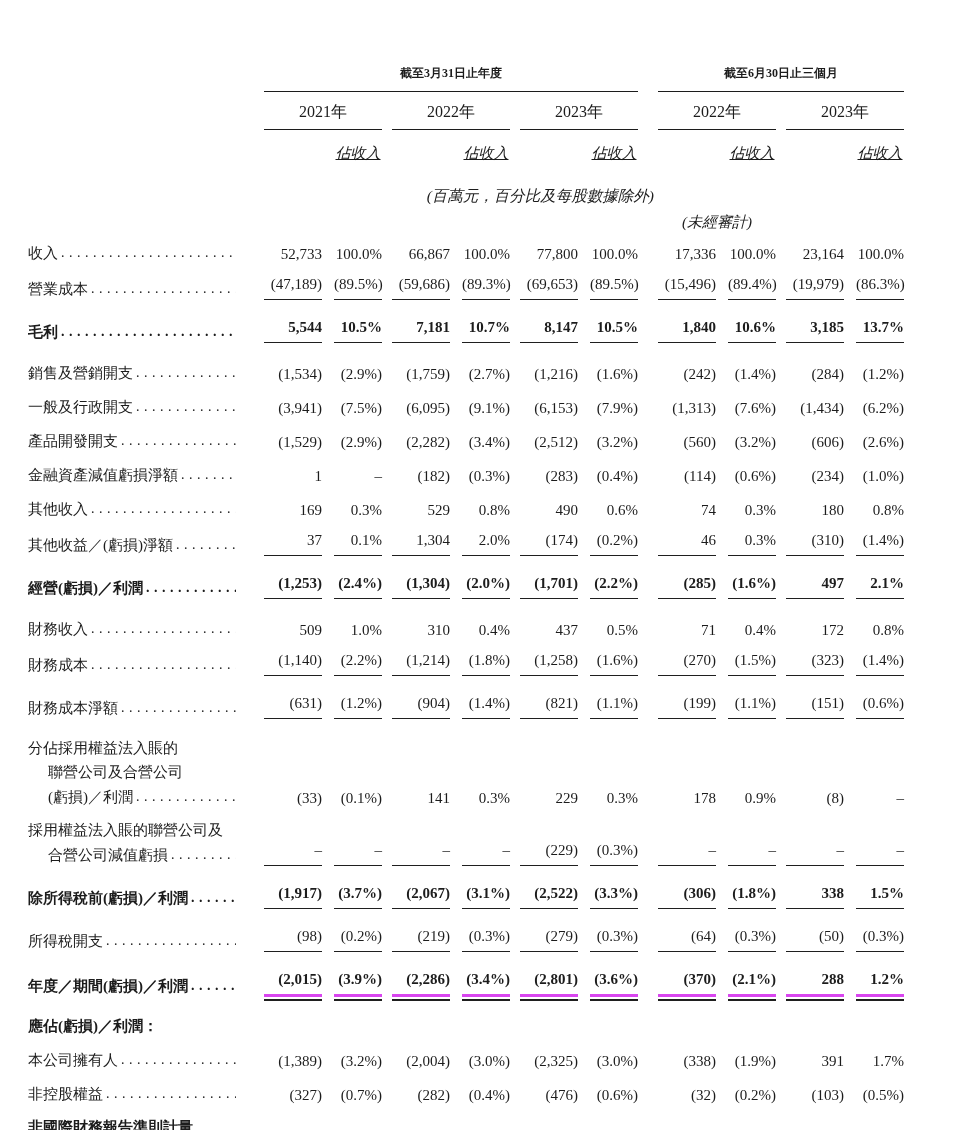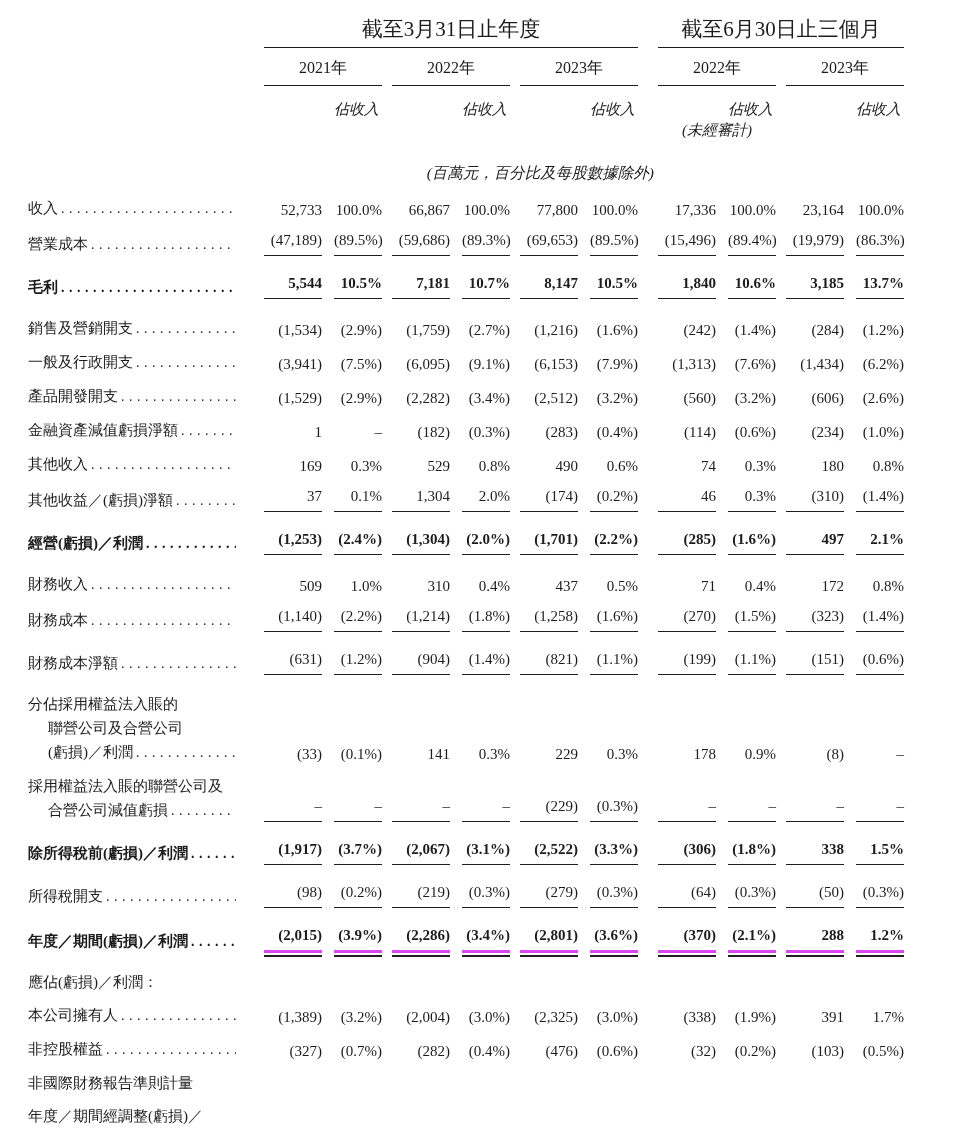--- a/index.html
+++ b/index.html
@@ -9,54 +9,54 @@
     font-family: "Liberation Serif", "DejaVu Serif", serif;
     color: #1c1c1c;
   }
   .page { width: 964px; height: 1130px; padding: 10px 0 0 28px; }
 
   table.fin { border-collapse: collapse; table-layout: fixed; width: 876px; }
   table.fin td { vertical-align: bottom; font-size: 15px; line-height: 21px; }
 
   
   .hrule   { border-bottom: 1.6px solid #1c1c1c; }
-  .grp-t   { text-align: center; font-weight: normal; font-size: 21px; padding-bottom: 7px; }
+  .grp-t   { text-align: center; font-weight: bold; font-size: 12px; padding-bottom: 7px; margin-top: 44px; }
   .yr-t    { text-align: center; font-weight: normal; font-size: 16px; padding-bottom: 7px; }
   td.hdr   { padding-top: 9px; }
   .it      { font-style: italic; }
-  .sub     { text-align: left; font-size: 15.5px; }
+  .sub     { text-align: center; font-size: 15.5px; text-decoration: underline; }
   td.sub1  { padding-top: 13px; }
   .unaud-wrap { text-align: center; font-size: 15px; }
   td.units-cell { padding-top: 21px; padding-bottom: 6px; }
   .units   { display: block; text-align: right; position: relative; left: 16px;
              font-size: 15.5px; white-space: nowrap; }
 
   
   td.num   { text-align: right; padding-top: 7px; padding-bottom: 2px; }
   td.rlbl  { padding-top: 7px; padding-bottom: 2px; padding-right: 16px;
              font-size: 16px; overflow: hidden; }
-  .lline   { display: flex; align-items: flex-start; white-space: nowrap;
+  .lline   { display: flex; align-items: center; white-space: nowrap;
              overflow: hidden; line-height: 24px; }
   .ind1    { padding-left: 20px; }
   .dots    { flex: 1 1 auto; min-width: 0; overflow: hidden; white-space: nowrap;
              margin-left: 3px; }
   .dots::after {
     content: ". . . . . . . . . . . . . . . . . . . . . . . . . . . . . . . . . . . . . . . . . . . . . . . .";
     font-size: 14px; letter-spacing: 0.5px;
   }
   tr.b td  { font-weight: bold; }
   .cellbox { display: block; }
   tr.u  td.num .cellbox { border-bottom: 1.6px solid #1f1f1f; padding-bottom: 4px; }
   tr.u  td.num, tr.uu td.num { padding-bottom: 3px; }
   tr.uu td.num .cellbox { border-bottom: 3px solid #d946ef; padding-bottom: 4px;
                           position: relative; }
   tr.uu td.num .cellbox::after { content: ""; position: absolute; left: 0; right: 0;
                           bottom: -7px; border-bottom: 2px solid #1f1f1f; }
   tr.au td { padding-top: 14px; }
-  tr.sec td { font-weight: normal; }
+  tr.sec td { font-weight: bold; }
   
   .pl10 { padding-left: 10px; } .pl12 { padding-left: 12px; } .pl20 { padding-left: 20px; }
 </style>
 </head>
 <body>
 
 <div class="page">
   <table class="fin">
     <colgroup>
       <col style="width:224px">
@@ -107,34 +107,34 @@
           <td class="sub sub1 it pl12">佔收入</td>
           <td class="sub sub1 it pl10"></td>
           <td class="sub sub1 it pl12">佔收入</td>
           <td class="sub sub1 it pl20"></td>
           <td class="sub sub1 it pl12">佔收入</td>
           <td class="sub sub1 it pl10"></td>
           <td class="sub sub1 it pl12">佔收入</td>
         </tr>
         <tr>
           <td></td>
+          <td class="units-cell pl12" colspan="6">
+            <span class="units it">(百萬元，百分比及每股數據除外)</span>
+          </td>
+          <td colspan="4"></td>
+        </tr>
+        <tr>
+          <td></td>
           <td class="pl12" colspan="2"></td>
           <td class="pl10" colspan="2"></td>
           <td class="pl10" colspan="2"></td>
           <td class="pl20" colspan="2">
             <div class="unaud-wrap it">(未經審計)</div>
           </td>
           <td class="pl10" colspan="2"></td>
-        </tr>
-        <tr>
-          <td></td>
-          <td class="units-cell pl12" colspan="6">
-            <span class="units it">(百萬元，百分比及每股數據除外)</span>
-          </td>
-          <td colspan="4"></td>
         </tr>
         <tr>
           <td class="rlbl" colspan="1">
             <div class="lline">
               <span>收入</span>
               <span class="dots"></span>
             </div>
           </td>
           <td class="num pl12">
             <span class="cellbox">52,733</span>

